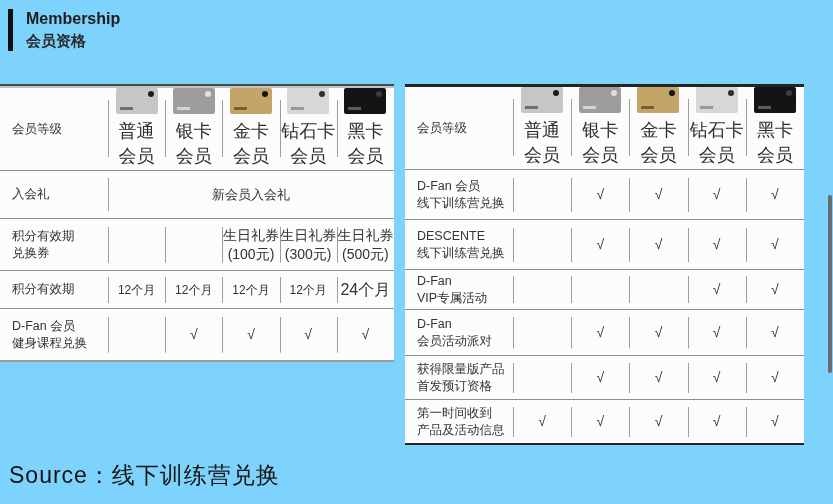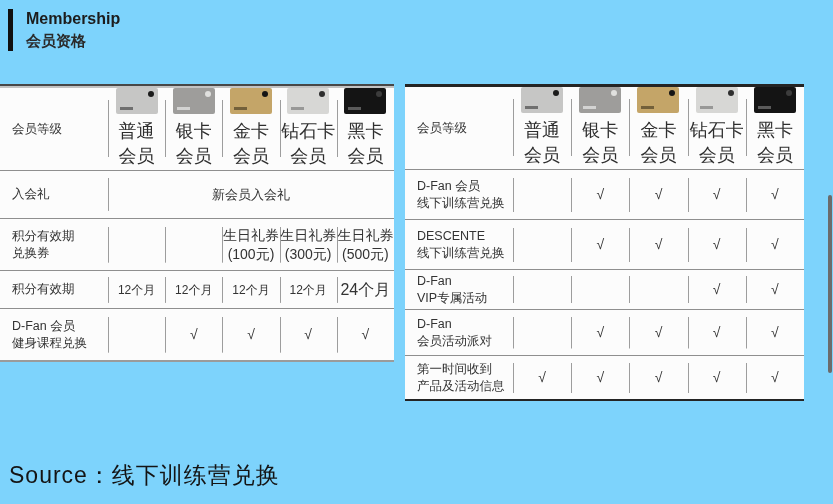--- a/index.html
+++ b/index.html
@@ -246,20 +246,29 @@
         <tr>
           <td class="lbl">D-Fan
 会员活动派对</td>
           <td class="val"></td>
           <td class="val ck">√</td>
           <td class="val ck">√</td>
           <td class="val ck">√</td>
           <td class="val ck">√</td>
         </tr>
         <tr>
+          <td class="lbl">获得限量版产品
+首发预订资格</td>
+          <td class="val"></td>
+          <td class="val ck">√</td>
+          <td class="val ck">√</td>
+          <td class="val ck">√</td>
+          <td class="val ck">√</td>
+        </tr>
+        <tr>
           <td class="lbl">第一时间收到
 产品及活动信息</td>
           <td class="val ck">√</td>
           <td class="val ck">√</td>
           <td class="val ck">√</td>
           <td class="val ck">√</td>
           <td class="val ck">√</td>
         </tr>
       </tbody>
         </table>

